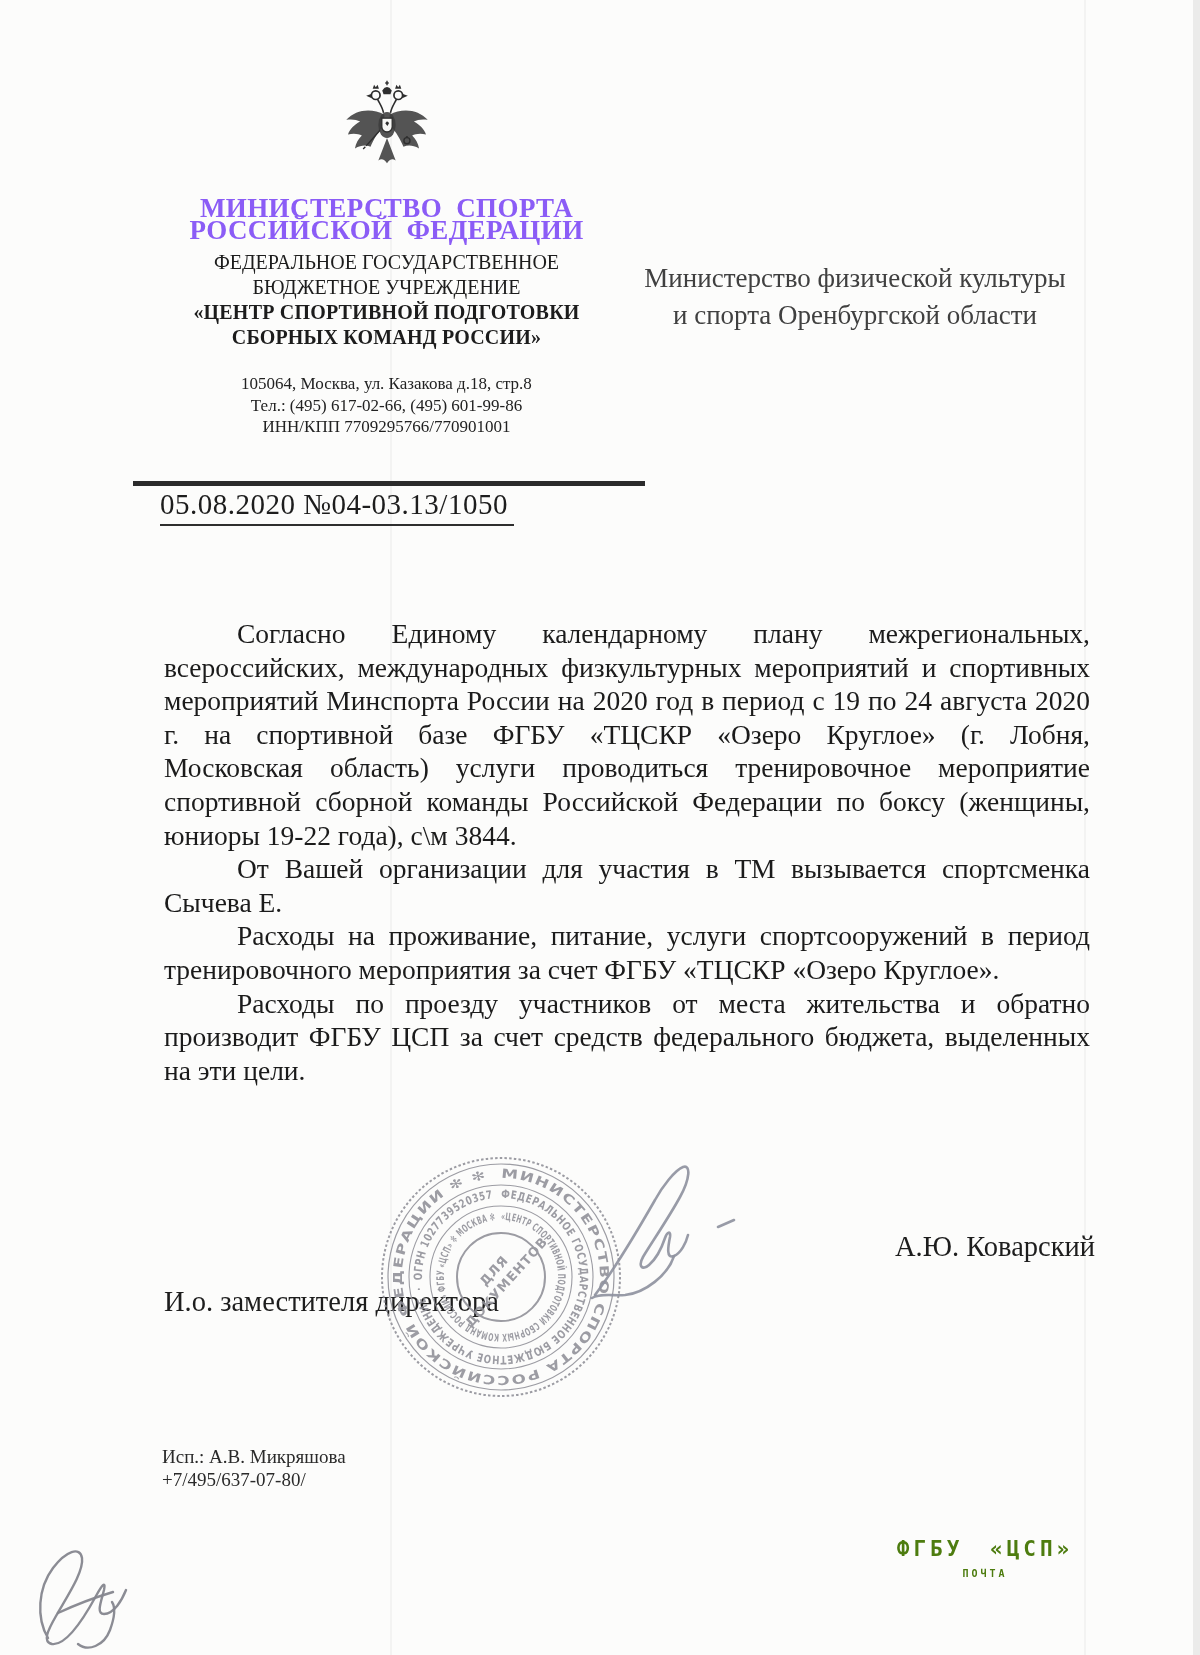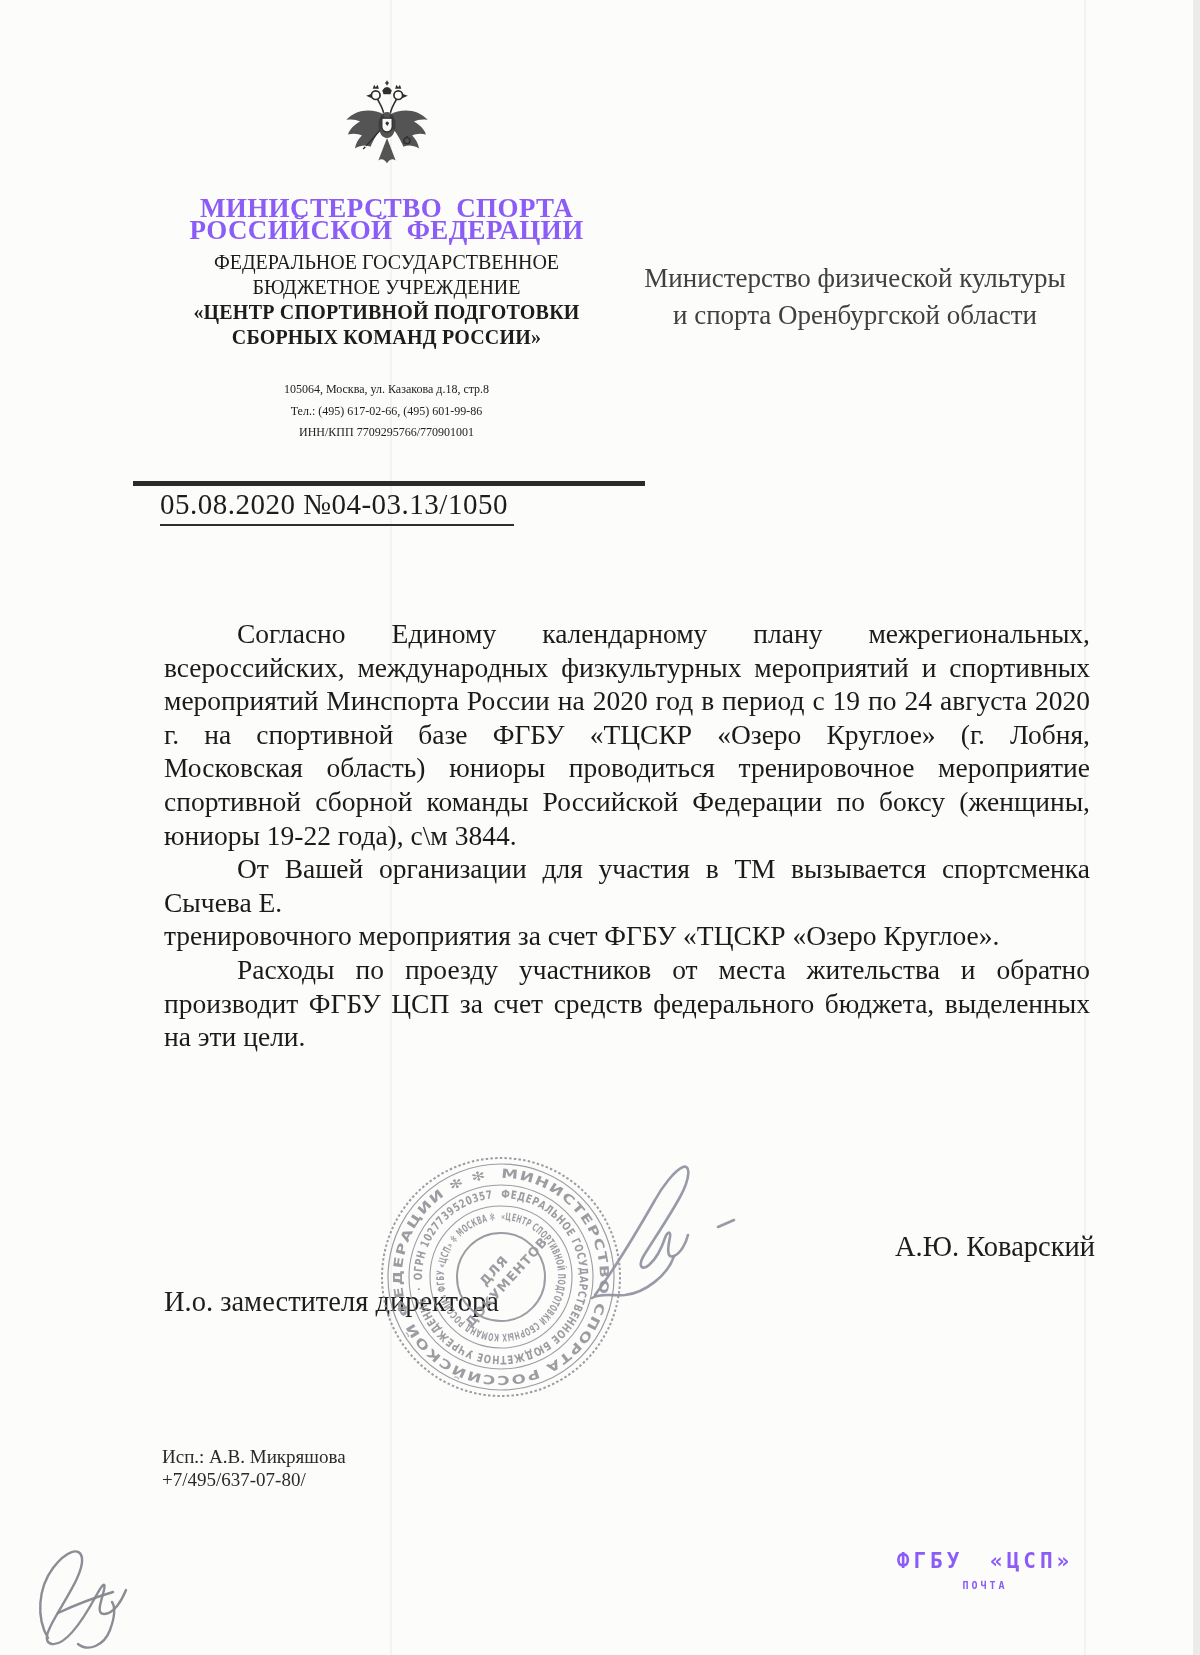--- a/index.html
+++ b/index.html
@@ -11,21 +11,21 @@
   }
   .scanline{position:absolute;top:0;bottom:0;width:2px;background:rgba(110,110,110,.06);}
   .edge-band{position:absolute;top:0;bottom:0;right:0;width:7px;background:rgba(160,160,160,.18);}
 
   
   .col-left{position:absolute;left:133px;top:76px;width:507px;text-align:center;}
   .eagle{display:block;margin:0 auto;}
   .ministry{margin-top:9px;font-weight:bold;font-size:27px;line-height:22px;word-spacing:7px;letter-spacing:.4px;color:#8b5cf6;}
   .org{margin-top:9px;font-size:20px;line-height:25px;color:#1c1c1c;}
   .org .b{font-weight:bold;letter-spacing:.2px;}
-  .addr{margin-top:29px;font-size:12px;line-height:21.5px;color:#222;}
+  .addr{margin-top:23px;font-size:17px;line-height:21.5px;color:#222;}
 
   
   .recipient{position:absolute;left:618px;top:260px;width:474px;text-align:center;font-size:27px;line-height:37px;color:#404040;}
 
   
   .ref-rule{position:absolute;left:133px;top:481px;width:512px;height:5px;background:#2b2b2b;}
   .ref-num{position:absolute;left:160px;top:488px;font-size:29px;letter-spacing:.5px;
     border-bottom:2px solid #2e2e2e;padding:0 6px 3px 0;color:#1d1d1d;}
 
   
@@ -47,21 +47,21 @@
   .st-center{font-size:13px;letter-spacing:1px;}
 
   .pen{position:absolute;}
   .pen path{fill:none;stroke-linecap:round;stroke-linejoin:round;}
   .pen-sig path{stroke:#8f93a0;stroke-width:2.6;opacity:.92;}
   .pen-scribble path{stroke:#85868e;stroke-width:2.4;opacity:.95;}
 
   
   .executor{position:absolute;left:162px;top:1445px;font-size:19px;line-height:23px;color:#2a2a2a;}
   .mailstamp{position:absolute;left:880px;top:1537px;width:210px;text-align:center;
-    font-family:"DejaVu Sans Mono", monospace;color:#8b5cf6;font-weight:bold;margin-top:12px;}
+    font-family:"DejaVu Sans Mono", monospace;color:#4d7c0f;font-weight:bold;}
   .mailstamp .l1{font-size:21px;letter-spacing:4px;word-spacing:10px;}
   .mailstamp .l2{font-size:10px;letter-spacing:3px;margin-top:7px;}
 </style>
 </head>
 <body>
 
 <div class="page">
 
   <div class="scanline" style="left:390px"></div>
   <div class="scanline" style="left:1084px"></div>
@@ -124,25 +124,26 @@
   </div>
 
   <div class="ref-rule"></div>
   <div class="ref-num">05.08.2020 №04-03.13/1050</div>
 
   <div class="body">
     <div class="bl ind">Согласно Единому календарному плану межрегиональных,</div>
     <div class="bl">всероссийских, международных физкультурных мероприятий и спортивных</div>
     <div class="bl">мероприятий Минспорта России на 2020 год в период с 19 по 24 августа 2020</div>
     <div class="bl">г. на спортивной базе ФГБУ «ТЦСКР «Озеро Круглое» (г. Лобня,</div>
-    <div class="bl">Московская область) юниоры проводиться тренировочное мероприятие</div>
+    <div class="bl">Московская область) услуги проводиться тренировочное мероприятие</div>
     <div class="bl">спортивной сборной команды Российской Федерации по боксу (женщины,</div>
     <div class="bl end">юниоры 19-22 года), с\м 3844.</div>
     <div class="bl ind">От Вашей организации для участия в ТМ вызывается спортсменка</div>
     <div class="bl end">Сычева Е.</div>
+    <div class="bl ind">Расходы на проживание, питание, услуги спортсооружений в период</div>
     <div class="bl end">тренировочного мероприятия за счет ФГБУ «ТЦСКР «Озеро Круглое».</div>
     <div class="bl ind">Расходы по проезду участников от места жительства и обратно</div>
     <div class="bl">производит ФГБУ ЦСП за счет средств федерального бюджета, выделенных</div>
     <div class="bl end">на эти цели.</div>
   </div>
 
   <div class="sign-title">И.о. заместителя директора</div>
   <div class="sign-name">А.Ю. Коварский</div>
 
   <svg class="stamp" width="250" height="250" viewBox="0 0 250 250">

